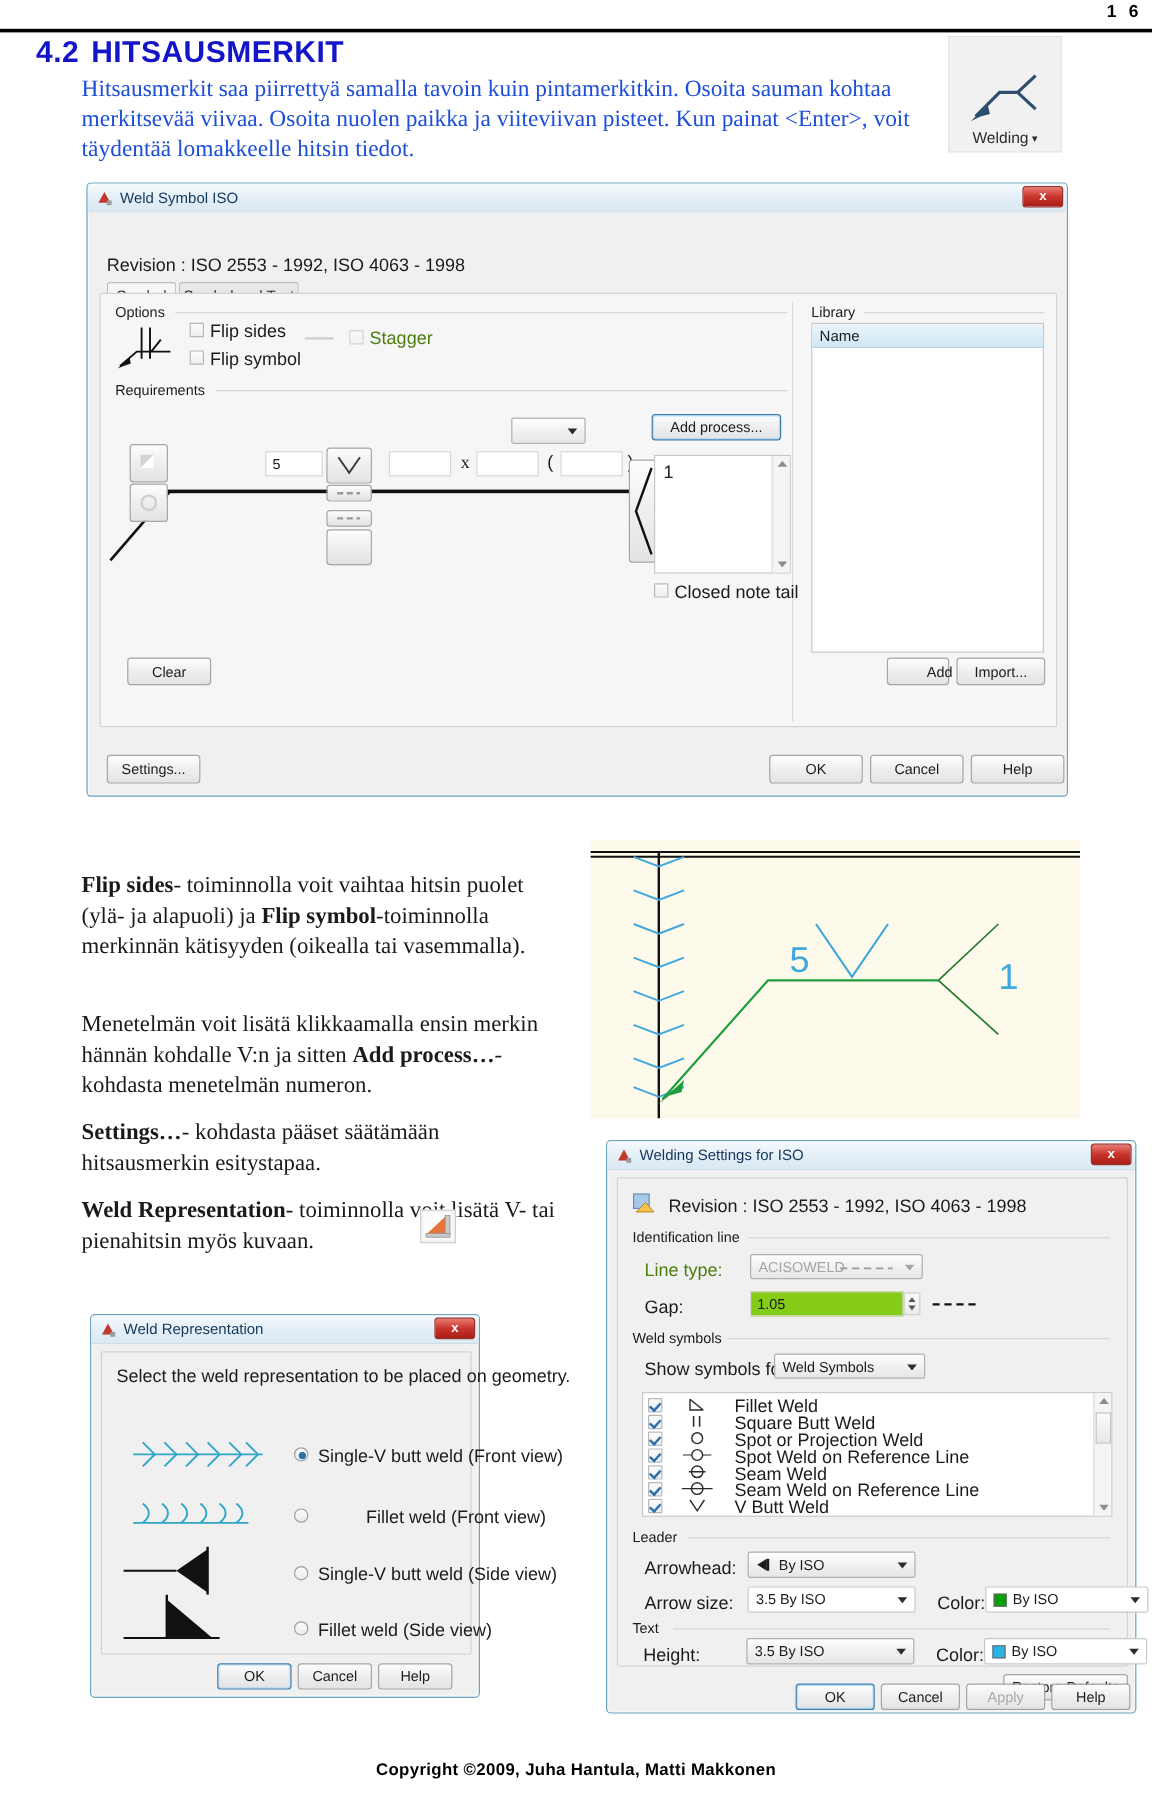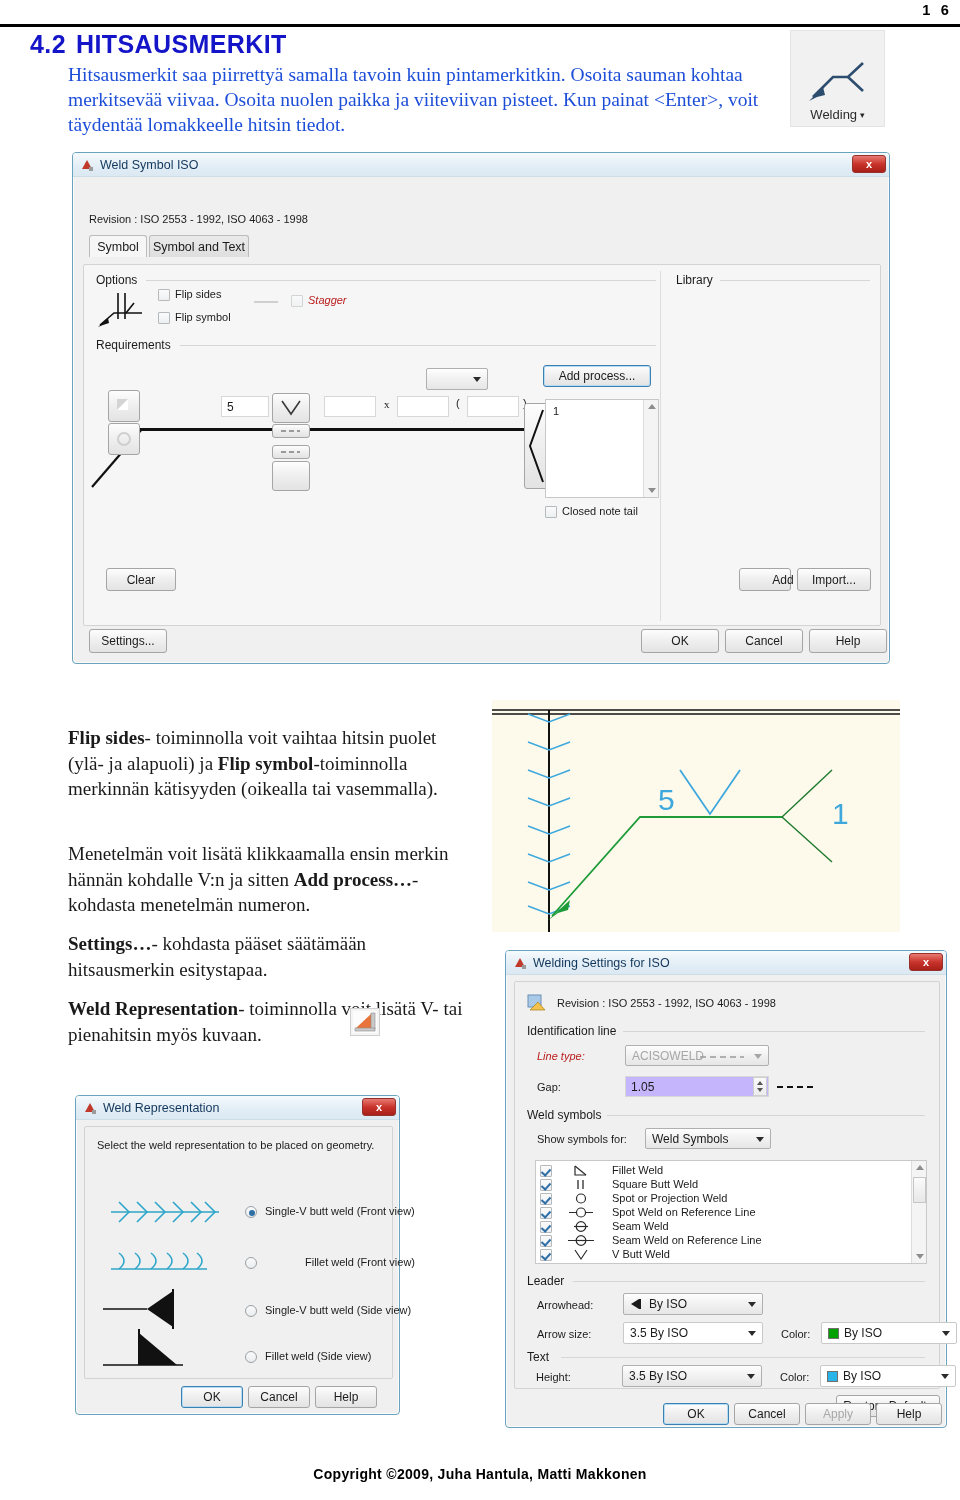--- a/index.html
+++ b/index.html
@@ -95,22 +95,22 @@
     border:1px solid #d3d3d3; border-radius:2px;
   }
 
   .grp-label {
     position:absolute; font-size:12px; color:#1b1b1b; background:transparent;
     padding-right:5px;
   }
   .grp-line {
     position:absolute; height:1px; background:#d6d6d6;
   }
-  .lbl { position:absolute; font-size:11px; color:#1b1b1b; white-space:nowrap; }
-  .lbl.dim { color:#b91c1c;font-style:italic; }
+  .lbl { position:absolute; font-size:15px; color:#1b1b1b; white-space:nowrap; }
+  .lbl.dim { color:#4d7c0f; }
 
   .btn {
     position:absolute;
     background:linear-gradient(#fdfdfd,#efefef 48%,#e3e3e3);
     border:1px solid #a5a5a5; border-radius:3px;
     font-size:12px; color:#1b1b1b;
     display:flex; align-items:center; justify-content:center;
   }
   .btn.focus { border:1px solid #3c7fb1; box-shadow:0 0 0 1px #b5dcf5 inset; }
   .btn.dim { color:#a8a8a8; }
@@ -249,21 +249,21 @@
 
     <span class="lbl" style="left:16px; top:36px;">Revision : ISO 2553 - 1992, ISO 4063 - 1998</span>
 
     <div class="tab active" style="left:16px; top:58px; width:58px; height:22px;">
       <span>Symbol</span>
     </div>
     <div class="tab idle" style="left:76px; top:58px; width:100px; height:22px;">
       <span>Symbol and Text</span>
     </div>
 
-    <div class="inner-panel" style="left:10px; top:87px; width:798px; height:362px; background:#f6f6f6;">
+    <div class="inner-panel" style="left:10px; top:67px; width:798px; height:362px; background:#f6f6f6;">
 
       <span class="grp-label" style="left:12px; top:8px;">Options</span>
       <div class="grp-line" style="left:62px; top:15px; width:510px;"></div>
 
       <svg width="54" height="46" viewBox="0 0 54 46" style="position:absolute;left:12px;top:20px">
         <polyline points="4,40 18,28 46,28" fill="none" stroke="#111" stroke-width="1.6"></polyline>
         <polyline points="30,28 38,18" fill="none" stroke="#111" stroke-width="1.6"></polyline>
         <line x1="22" y1="8" x2="22" y2="34" stroke="#111" stroke-width="1.6"></line>
         <line x1="29" y1="8" x2="29" y2="34" stroke="#111" stroke-width="1.6"></line>
         <polygon points="2,42 12,33 13,38 7,40" fill="#111"></polygon>
@@ -351,20 +351,25 @@
           <span class="arr dn"></span>
         </div>
       </div>
 
       <span class="chk" style="left:461px; top:241px;"></span>
       <span class="lbl" style="left:478px; top:240px;">Closed note tail</span>
 
       <span class="grp-label" style="left:592px; top:8px;">Library</span>
       <div class="grp-line" style="left:636px; top:15px; width:150px;"></div>
 
+      <div class="listbox" style="left:592px; top:24px; width:194px; height:275px;">
+        <div style="height:20px;background:linear-gradient(#eaf4fb,#cfe7f5);border-bottom:1px solid #b8d6e8;display:flex;align-items:center;padding-left:6px;">
+          <span style="font-size:12.5px;color:#1b1b1b">Name</span>
+        </div>
+      </div>
 
       <div class="btn" style="left:22px; top:303px; width:70px; height:23px;">
         <span>Clear</span>
       </div>
       <div class="btn" style="left:655px; top:303px; width:52px; height:23px;padding-left:36px;">
         <span>Add</span>
       </div>
       <div class="btn" style="left:713px; top:303px; width:74px; height:23px;">
         <span>Import...</span>
       </div>
@@ -545,21 +550,21 @@
       <span class="lbl dim" style="left:22px; top:68px;">Line type:</span>
       <div class="combo dim" style="left:110px; top:63px; width:144px; height:21px;">
         <span>ACISOWELD</span>
         <svg width="48" height="8" viewBox="0 0 48 8" style="position:absolute;right:20px;top:7px">
           <line x1="0" y1="4" x2="44" y2="4" stroke="#9a9a9a" stroke-width="1.6" stroke-dasharray="6 4"></line>
         </svg>
         <span class="caret"></span>
       </div>
 
       <span class="lbl" style="left:22px; top:99px;">Gap:</span>
-      <div class="txtbox" style="left:110px; top:94px; width:144px; height:21px; background:#c4b5fd;">
+      <div class="txtbox" style="left:110px; top:94px; width:128px; height:21px; background:#84cc16;">
         <span>1.05</span>
       </div>
       <div class="spin" style="left:238px; top:95px; height:19px;">
         <span class="a up"></span>
         <span class="a dn"></span>
       </div>
       <svg width="40" height="8" viewBox="0 0 40 8" style="position:absolute;left:262px;top:101px">
         <line x1="0" y1="4" x2="36" y2="4" stroke="#111" stroke-width="2" stroke-dasharray="6 4"></line>
       </svg>
 

